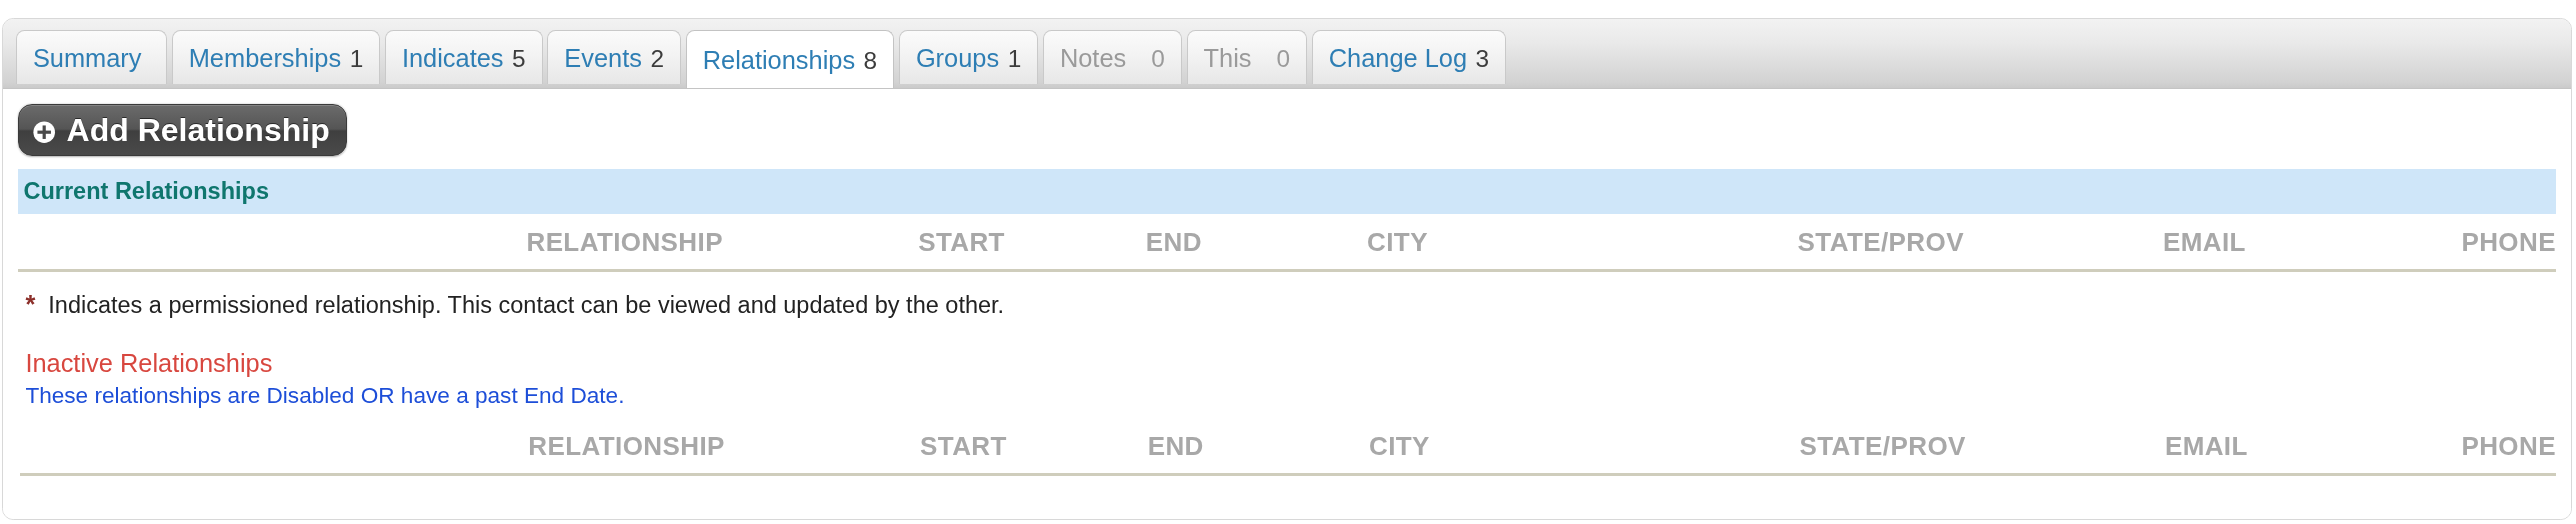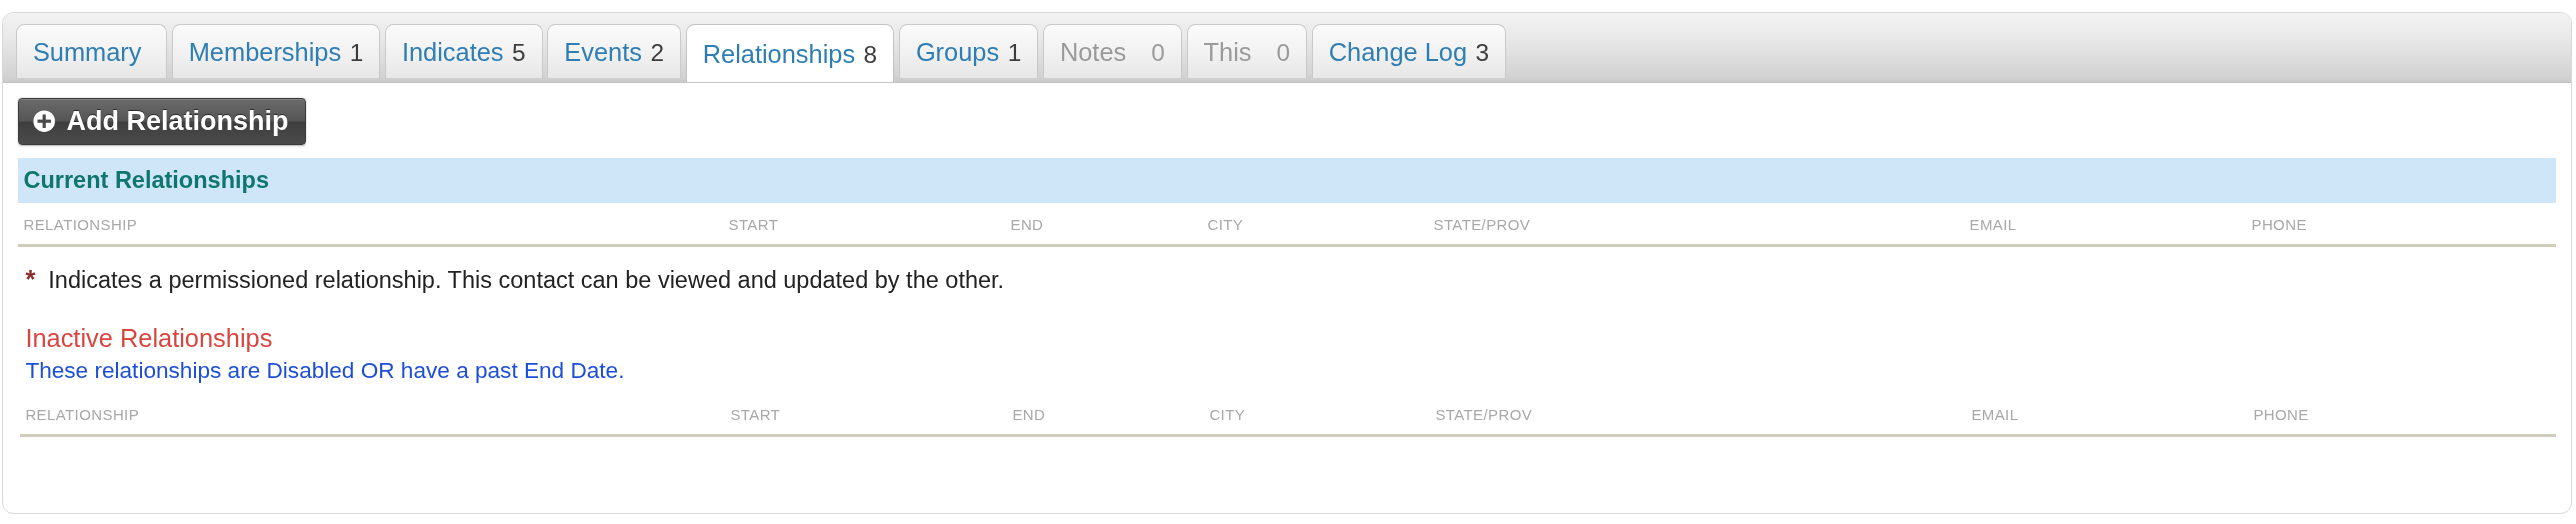--- a/index.html
+++ b/index.html
@@ -19,21 +19,21 @@
     position: relative;
     width: 2576px;
     height: 525px;
     background: #ffffff;
   }
 
   
   .panel {
     position: absolute;
     left: 1.9px;
-    top: 12px;
+    top: 18px;
     width: 2570px;
     height: 502px;
     border: 1.9px solid #d8d8d8;
     border-radius: 11.3px;
     background: #ffffff;
     overflow: hidden;
   }
 
   
   .tabstrip {
@@ -93,24 +93,24 @@
   
   .btn-row {
     padding: 15px 0 9.4px 0;
   }
   .btn-dark {
     display: inline-flex;
     align-items: center;
     gap: 10.3px;
     padding: 8.5px 16px 9.4px 13px;
     border: 0.9px solid #3a3a3a;
-    border-radius: 4px;
+    border-radius: 14px;
     background: linear-gradient(to bottom, #6b6b6b 0%, #555555 48%, #3f3f3f 52%, #4a4a4a 100%);
     color: #ffffff;
-    font-size: 27px;
+    font-size: 32px;
     font-weight: bold;
     text-shadow: 0 -0.9px 0 rgba(0,0,0,.55);
     box-shadow: 0 0.9px 1.9px rgba(0,0,0,.3), inset 0 0.9px 0 rgba(255,255,255,.18);
     cursor: pointer;
     user-select: none;
     line-height: 1;
   }
   .icon-plus-circle {
     display: inline-block;
     width: 24.4px;
@@ -129,23 +129,23 @@
     line-height: 1.25;
   }
 
   
   .rel-table {
     width: 100%;
     border-collapse: collapse;
     table-layout: fixed;
   }
   .rel-table th {
-    text-align: left;
-    font-size: 15px;
-    font-weight: normal;
+    text-align: right;
+    font-size: 26px;
+    font-weight: bold;
     letter-spacing: 0.4px;
     color: #a8a8a8;
     padding: 13px 0 10.3px 5.6px;
     border-bottom: 3.8px solid #cfcdbc;
     white-space: nowrap;
   }
   .col-relationship { width: 705px; }
   .col-start        { width: 282px; }
   .col-end          { width: 197px; }
   .col-city         { width: 226px; }

